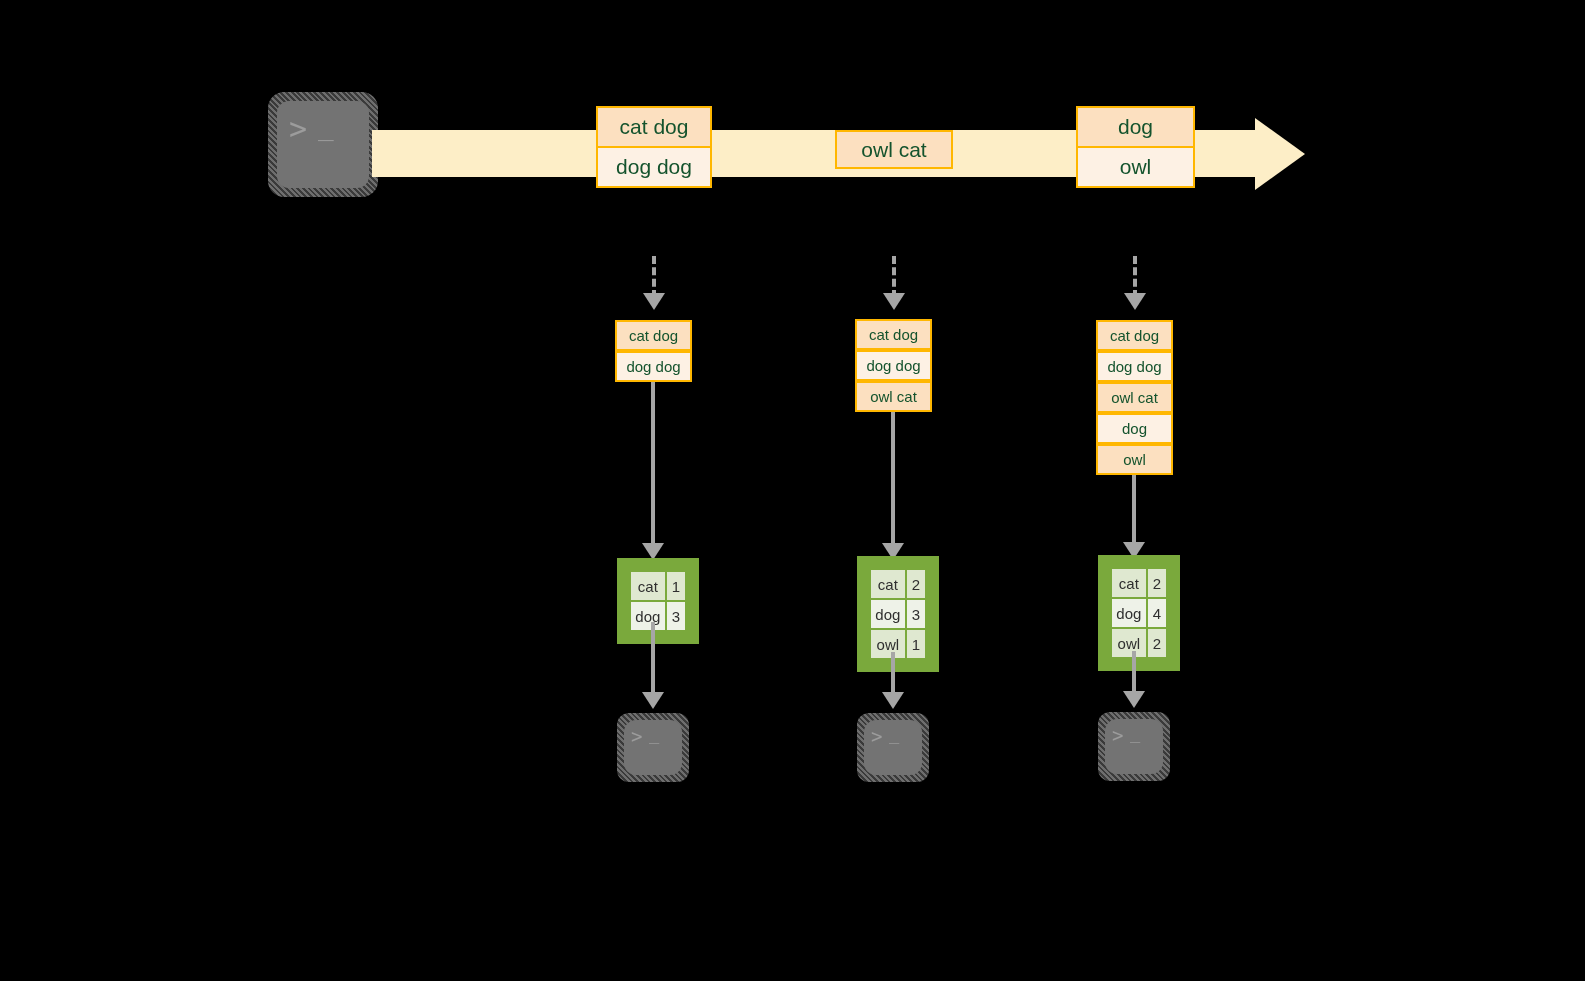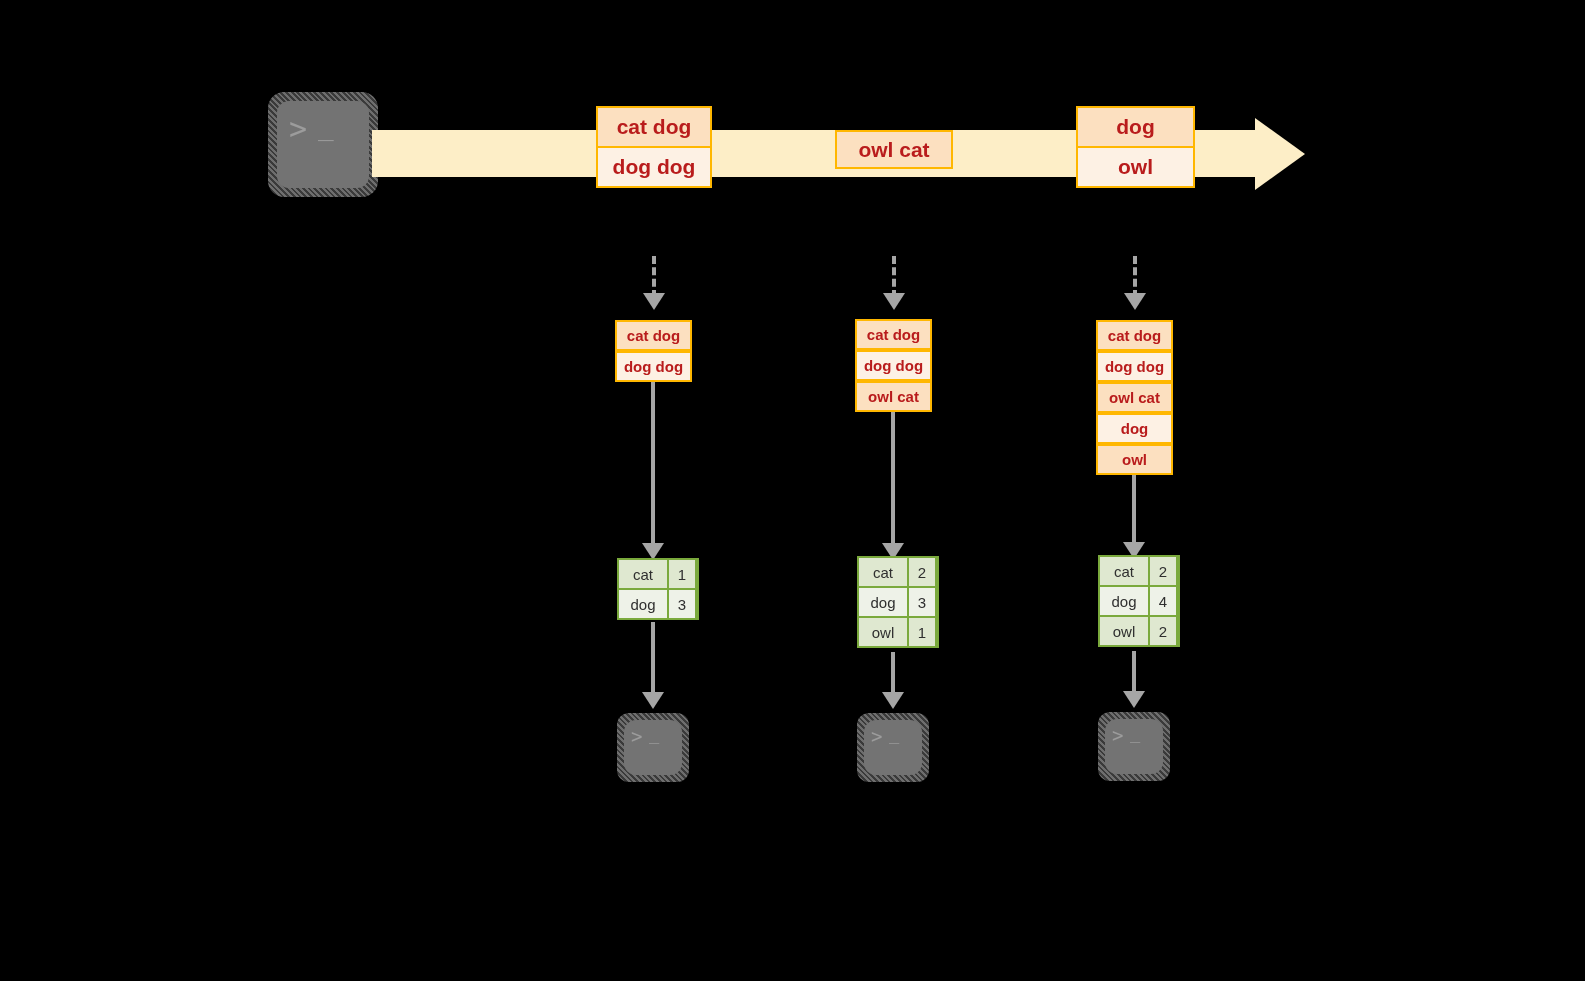--- a/index.html
+++ b/index.html
@@ -50,44 +50,43 @@
     border-top: 36px solid transparent;
     border-bottom: 36px solid transparent;
     border-left: 50px solid #fdeec7;
   }
 
   
   .pbox {
     position: absolute;
     border: 2px solid #ffb700;
     background: #fce0c0;
-    color: #b91c1c;
+    color: #14532d;
     display: flex;
     align-items: center;
     justify-content: center;
     white-space: nowrap;
     overflow: hidden;
-    font-weight: bold;
   }
   .pbox.alt { background: #fdf1e4; }
 
   
   .pbox.big { font-size: 21px; }
   
   .pbox.small { font-size: 15px; }
 
   
   .gtable {
     position: absolute;
     border: 2px solid #7aa93c;
     background: #7aa93c;
     display: flex;
     flex-direction: column;
     gap: 2px;
-    padding: 0;
+    padding: 12px;
   }
   .grow {
     display: flex;
     gap: 2px;
     height: 28px;
   }
   .gcell {
     display: flex;
     align-items: center;
     justify-content: center;

